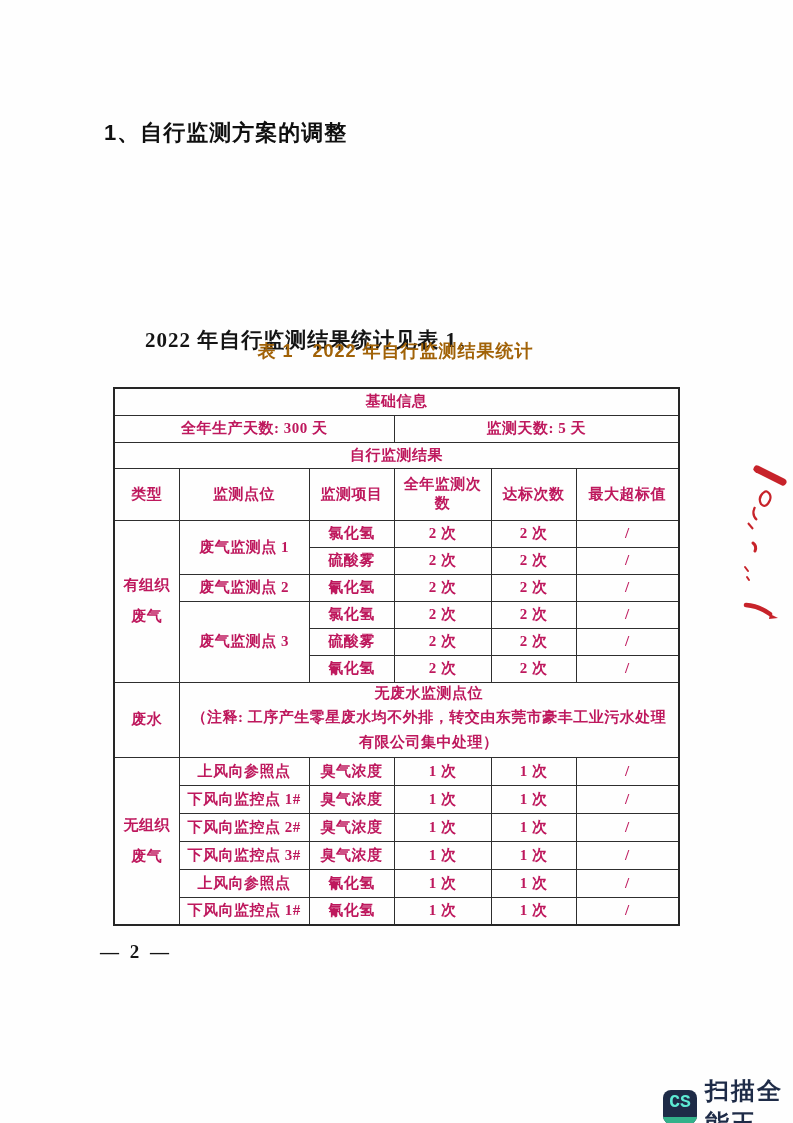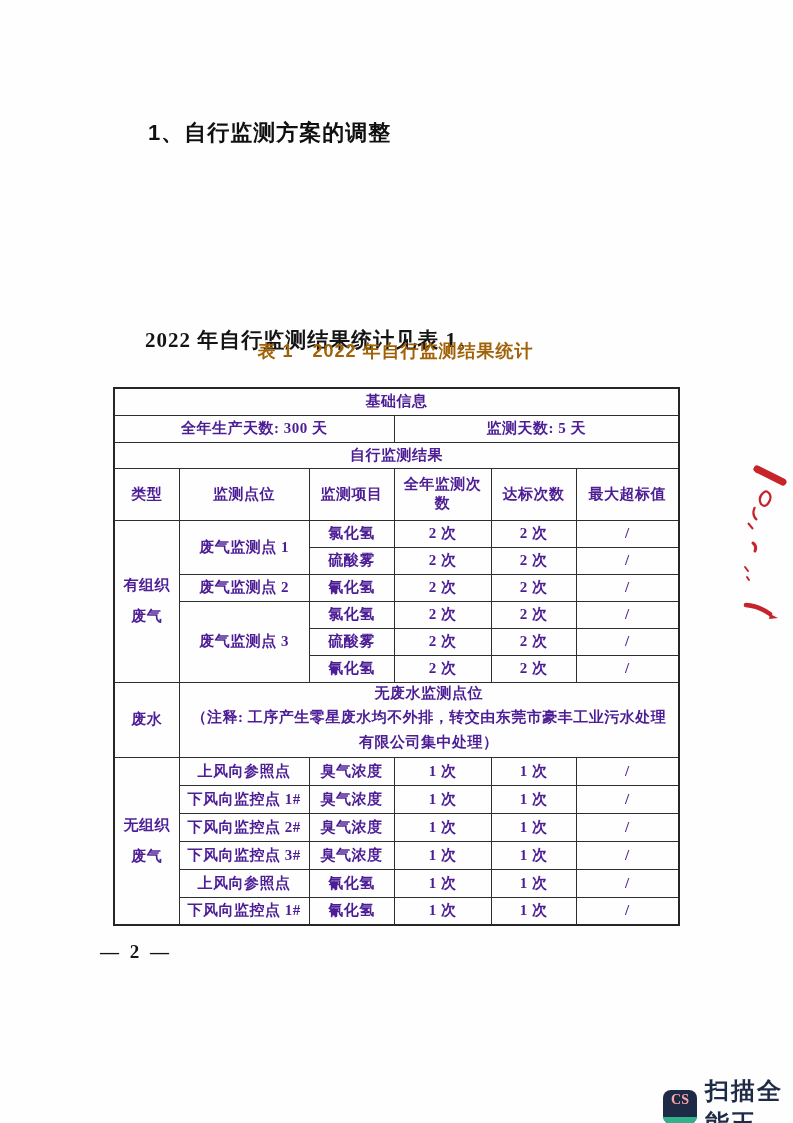--- a/index.html
+++ b/index.html
@@ -14,21 +14,21 @@
   }
   
   .h-sec{
     position:absolute;
     font-family:"Liberation Sans", sans-serif;
     font-weight:700;
     font-size:22px;
     letter-spacing:1px;
     color:#101010;
   }
-  .h1{left:104px;top:118px;margin-left:44px;}
+  .h1{left:104px;top:118px;}
   .h2{left:102px;top:263px;}
   .para{
     position:absolute;
     left:103px;
     width:648px;
     font-size:21px;
     line-height:37px;
     font-weight:600;
     letter-spacing:1px;
     text-indent:2em;
@@ -48,21 +48,21 @@
   }
   
   table.main{
     position:absolute;
     left:113px;top:387px;
     width:565px;
     border-collapse:collapse;
     table-layout:fixed;
     font-size:15px;
     font-weight:700;
-    color:#4c1d95;
+    color:#be185d;
   }
   table.main td{
     border:1.4px solid #2e2e2e;
     text-align:center;
     vertical-align:middle;
     padding:1px 2px;
     letter-spacing:0.5px;
   }
   table.main{border:2px solid #262626;}
   td.left{text-align:left;padding-left:12px;}
@@ -89,24 +89,24 @@
     position:relative;
     width:34px;height:34px;
     border-radius:8px;
     background:#1e2b47;
     overflow:hidden;
     flex:0 0 auto;
   }
   .wm-badge .cs{
     position:absolute;left:0;right:0;top:2px;
     text-align:center;
-    color:#fca5a5;
-    font-family:Liberation Serif, serif;
-    font-weight:700;
-    font-size:14px;
+    color:#5eead4;
+    font-family:Liberation Mono, monospace;
+    font-weight:700;
+    font-size:18px;
     letter-spacing:0;
   }
   .wm-badge .greenbar{
     position:absolute;left:0;right:0;bottom:0;height:7px;
     background:#33b18a;
   }
   .wm-label{
     margin-left:8px;
     font-family:"Liberation Sans", sans-serif;
     font-weight:700;

